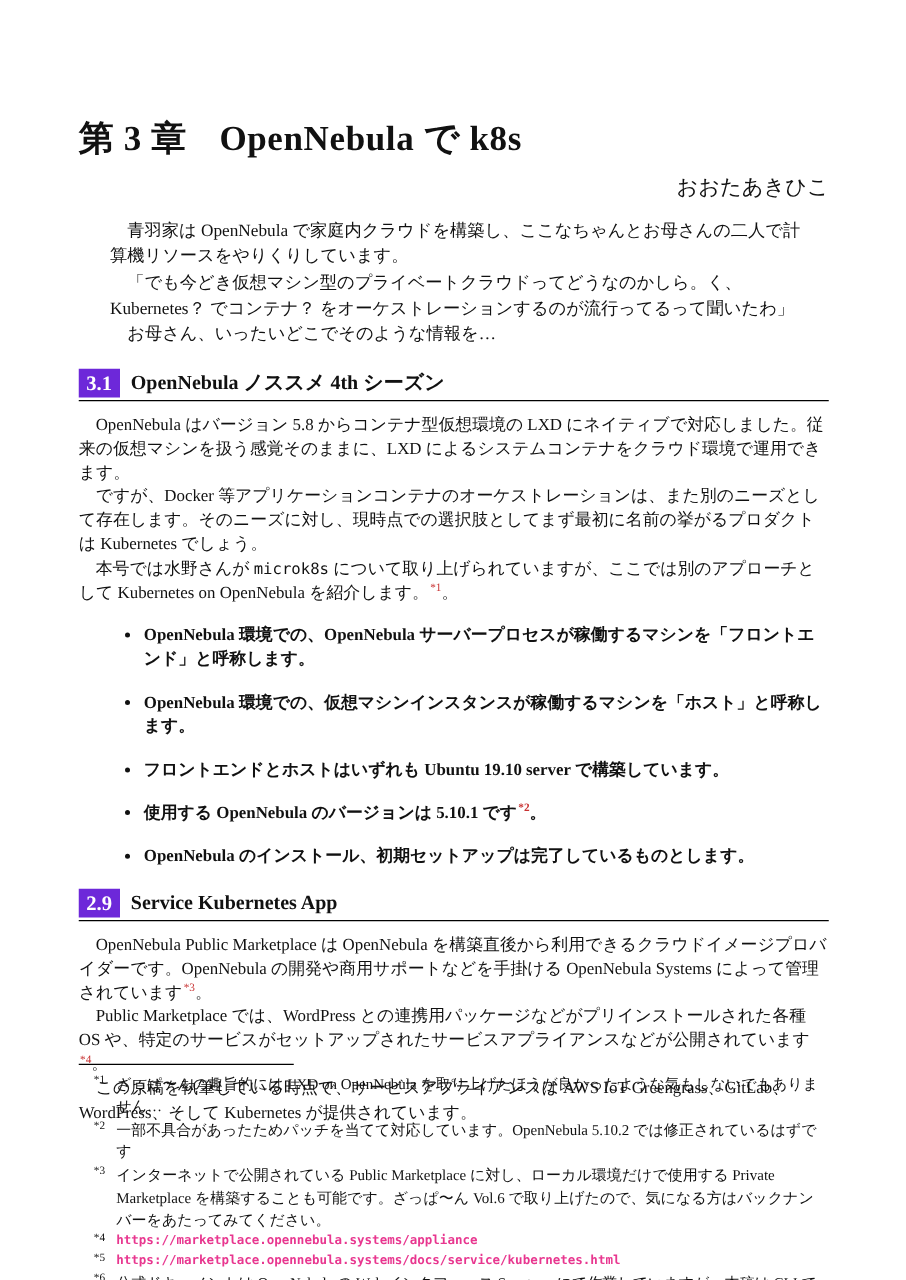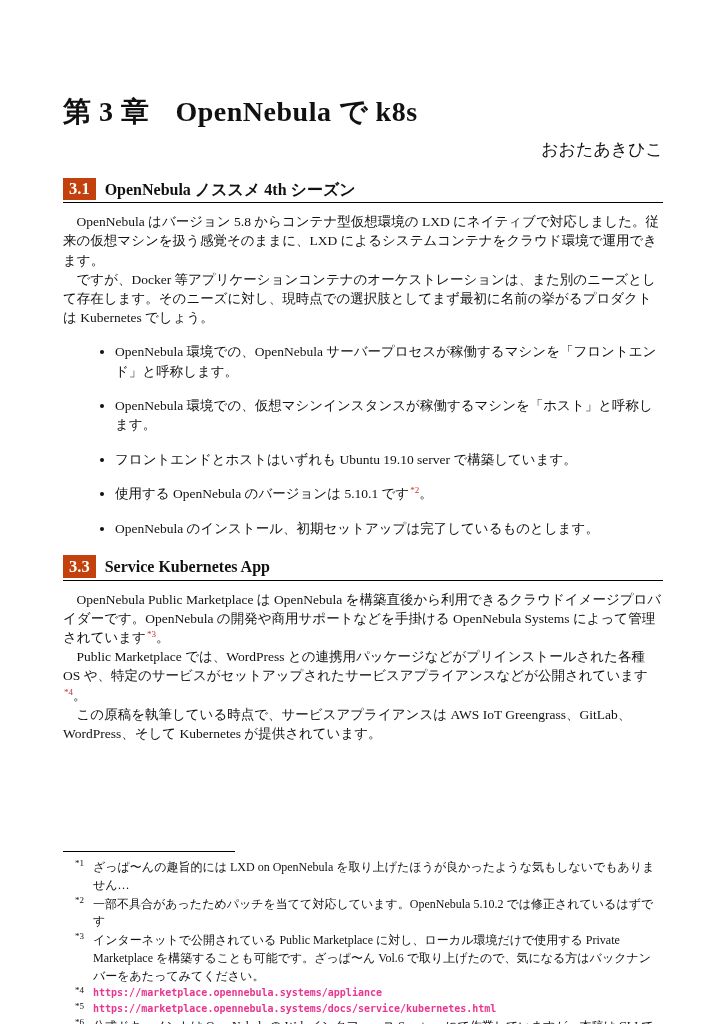--- a/index.html
+++ b/index.html
@@ -14,30 +14,30 @@
   
   .chapter-title{font-size:28px;font-weight:bold;letter-spacing:.5px;line-height:1.2;}
   .chapter-title .chap-label{margin-right:26px;}
   .author-line{text-align:right;font-size:17px;margin-top:9px;}
   
   .lead{margin:14px 20px 0 25px;font-size:13.8px;line-height:1.5;}
   .lead p{margin:0;text-indent:1em;}
   
   .section-head{display:flex;align-items:stretch;gap:9px;margin-top:17px;
                 border-bottom:1.5px solid #000;padding-bottom:2px;}
-  .sec-num{background:#c2410c;color:#fff;font-weight:bold;font-size:16.5px;
+  .sec-num{background:#6d28d9;color:#fff;font-weight:bold;font-size:16.5px;
            display:flex;align-items:center;padding:1px 6px 0 6px;}
   .sec-title{font-weight:bold;font-size:16px;line-height:1.35;padding-top:1px;}
   
   .body-text{font-size:13.5px;line-height:1.42;}
   .body-text p{margin:0;text-indent:1em;}
   .body-text p.first{margin-top:9px;}
   
   ul.bullets{margin:10px 0 0 0;padding-left:52px;font-size:13.5px;line-height:1.44;}
-  ul.bullets li{margin:15px 0 1px 0;}
+  ul.bullets li{margin:15px 0 1px 0;font-weight:bold;}
   
   .mono{font-family:"DejaVu Sans Mono","Liberation Mono",monospace;font-size:12.5px;}
   .fnref{color:#c83232;font-size:9px;position:relative;top:-5px;margin-left:1px;
          font-family:"Liberation Serif","DejaVu Serif",serif;}
   
   .footnotes{position:absolute;left:63px;right:62px;top:851px;}
   .fn-rule{width:172px;border-top:1.3px solid #000;margin:0 0 7px 0;}
   .footnote{display:flex;font-size:12px;line-height:1.48;margin:0 0 1px 0;}
   .fn-marker{flex:none;width:18px;margin-left:12px;font-size:9px;position:relative;top:-2px;}
   .fn-text{flex:1;}
@@ -47,40 +47,46 @@
 </head>
 <body>
 
 <div class="page">
 
   <div class="chapter-title">
     <span class="chap-label">第 3 章</span><span>OpenNebula で k8s</span>
   </div>
   <div class="author-line">おおたあきひこ</div>
 
+  <div class="lead">
+    <p>青羽家は OpenNebula で家庭内クラウドを構築し、ここなちゃんとお母さんの二人で計算機リソースをやりくりしています。</p>
+    <p>「でも今どき仮想マシン型のプライベートクラウドってどうなのかしら。く、Kubernetes？ でコンテナ？ をオーケストレーションするのが流行ってるって聞いたわ」</p>
+    <p>お母さん、いったいどこでそのような情報を…</p>
+  </div>
 
   <div class="section-head">
     <span class="sec-num">3.1</span>
     <span class="sec-title">OpenNebula ノススメ 4th シーズン</span>
   </div>
   <div class="body-text">
     <p class="first"><span>OpenNebula はバージョン 5.8 からコンテナ型仮想環境の LXD にネイティブで対応しました。従来の仮想マシンを扱う感覚そのままに、LXD によるシステムコンテナをクラウド環境で運用できます。</span></p>
     <p><span>ですが、Docker 等アプリケーションコンテナのオーケストレーションは、また別のニーズとして存在します。そのニーズに対し、現時点での選択肢としてまず最初に名前の挙がるプロダクトは Kubernetes でしょう。</span></p>
+    <p><span>本号では水野さんが </span><span class="mono">microk8s</span><span> について取り上げられていますが、ここでは別のアプローチとして Kubernetes on OpenNebula を紹介します。</span><span class="fnref">*1</span><span>。</span></p>
   </div>
 
   <ul class="bullets">
     <li><span>OpenNebula 環境での、OpenNebula サーバープロセスが稼働するマシンを「フロントエンド」と呼称します。</span></li>
     <li><span>OpenNebula 環境での、仮想マシンインスタンスが稼働するマシンを「ホスト」と呼称します。</span></li>
     <li><span>フロントエンドとホストはいずれも Ubuntu 19.10 server で構築しています。</span></li>
     <li><span>使用する OpenNebula のバージョンは 5.10.1 です</span><span class="fnref">*2</span><span>。</span></li>
     <li><span>OpenNebula のインストール、初期セットアップは完了しているものとします。</span></li>
   </ul>
 
   <div class="section-head">
-    <span class="sec-num">3.3</span>
+    <span class="sec-num">2.9</span>
     <span class="sec-title">Service Kubernetes App</span>
   </div>
   <div class="body-text">
     <p class="first"><span>OpenNebula Public Marketplace は OpenNebula を構築直後から利用できるクラウドイメージプロバイダーです。OpenNebula の開発や商用サポートなどを手掛ける OpenNebula Systems によって管理されています</span><span class="fnref">*3</span><span>。</span></p>
     <p><span>Public Marketplace では、WordPress との連携用パッケージなどがプリインストールされた各種 OS や、特定のサービスがセットアップされたサービスアプライアンスなどが公開されています</span><span class="fnref">*4</span><span>。</span></p>
     <p><span>この原稿を執筆している時点で、サービスアプライアンスは AWS IoT Greengrass、GitLab、WordPress、そして Kubernetes が提供されています。</span></p>
   </div>
 
   <div class="footnotes">
     <div class="fn-rule"></div>

